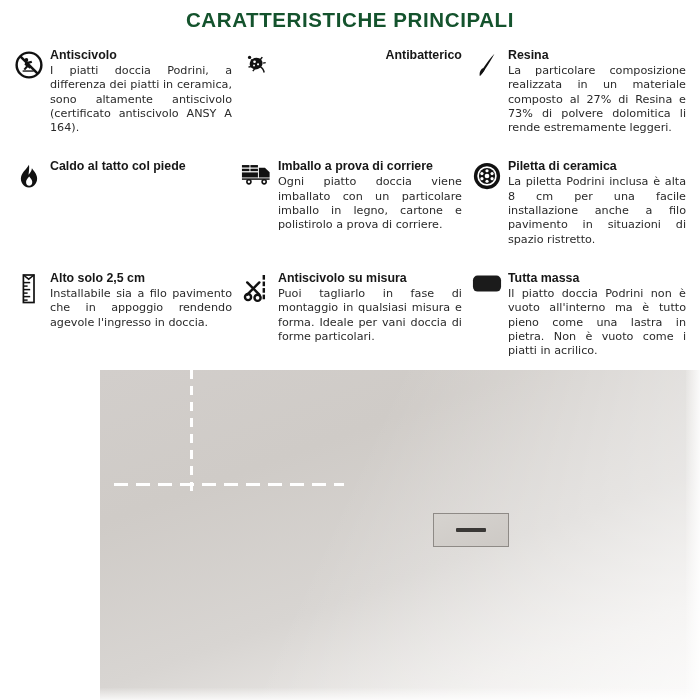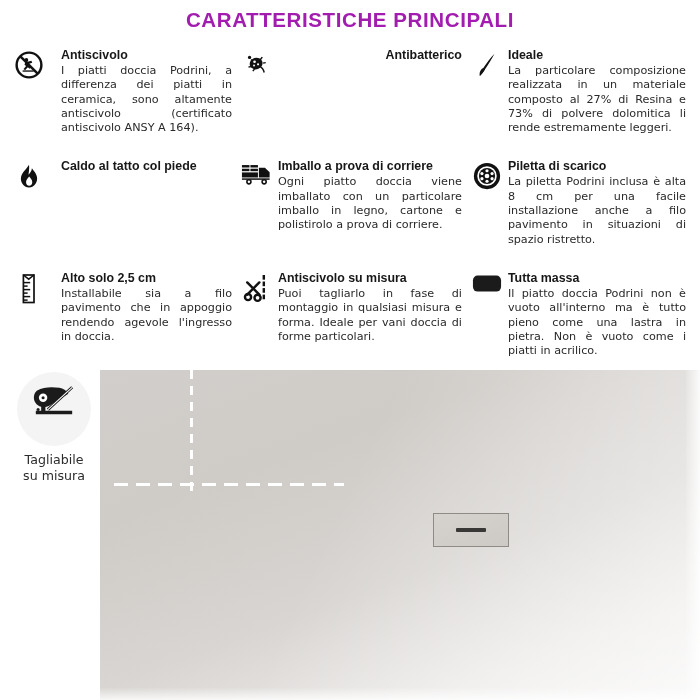--- a/index.html
+++ b/index.html
@@ -11,40 +11,40 @@
     overflow:hidden;
     position:relative;
   }
 
   
   .page-title{
     text-align:center;
     font-weight:bold;
     font-size:20.5px;
     letter-spacing:.6px;
-    color:#a21caf;
+    color:#14532d;
     padding-top:8px;
     font-family:"Liberation Sans", sans-serif;
   }
 
   
   .features{
     margin-top:16px;
     padding:0 6px 0 6px;
   }
   .frow{
     display:flex;
     width:100%;
   }
   .fcell{
     display:flex;
     align-items:flex-start;
     padding-right:6px;
   }
-  .fcell.c1{ width:238px; padding-left:6px;gap:11px; }
+  .fcell.c1{ width:238px; padding-left:6px; }
   .fcell.c2{ width:234px;justify-content:space-between; }
   .fcell.c3{ width:228px; }
 
   .ficon{
     width:34px;
     min-width:34px;
     height:34px;
     display:flex;
     align-items:flex-start;
     justify-content:center;
@@ -230,21 +230,21 @@
     </div>
 
     <div class="fcell c3">
       <div class="ficon">
         <svg width="28" height="30" viewBox="0 0 32 32">
           <path d="M24.5 3 C20 8 15.5 13.5 12 19 C9.6 22.8 8.2 26 7.8 28.6 C9.6 27 11.6 24.4 13.6 21.2 C17.4 15.4 21.4 9 24.5 3 Z" fill="#111"></path>
           <path d="M7.8 28.6 C7.2 26.2 7.6 23.4 9.2 21.4 C10.6 19.6 12.6 19.1 13.6 21.2 C12 23.9 10 26.6 7.8 28.6 Z" fill="#111"></path>
         </svg>
       </div>
       <div class="ftext">
-        <div class="fhead">Ideale</div>
+        <div class="fhead">Resina</div>
         <div class="fbody">La particolare composizione realizzata in un materiale composto al 27% di Resina e 73% di polvere dolomitica li rende estremamente leggeri.</div>
       </div>
     </div>
 
   </div>
 
   <div class="row-gap-1"></div>
 
   <div class="frow">
 
@@ -293,21 +293,21 @@
           <circle cx="16" cy="16" r="2.5" fill="#fff"></circle>
           <circle cx="16" cy="10.4" r="1.7" fill="#fff"></circle>
           <circle cx="16" cy="21.6" r="1.7" fill="#fff"></circle>
           <circle cx="10.6" cy="13.4" r="1.7" fill="#fff"></circle>
           <circle cx="21.4" cy="13.4" r="1.7" fill="#fff"></circle>
           <circle cx="10.6" cy="18.8" r="1.7" fill="#fff"></circle>
           <circle cx="21.4" cy="18.8" r="1.7" fill="#fff"></circle>
         </svg>
       </div>
       <div class="ftext">
-        <div class="fhead">Piletta di scarico</div>
+        <div class="fhead">Piletta di ceramica</div>
         <div class="fbody">La piletta Podrini inclusa è alta 8 cm per una facile installazione anche a filo pavimento in situazioni di spazio ristretto.</div>
       </div>
     </div>
 
   </div>
 
   <div class="row-gap-2"></div>
 
   <div class="frow">
 
@@ -365,40 +365,20 @@
         <div class="fhead">Tutta massa</div>
         <div class="fbody">Il piatto doccia Podrini non è vuoto all'interno ma è tutto pieno come una lastra in pietra. Non è vuoto come i piatti in acrilico.</div>
       </div>
     </div>
 
   </div>
 </div>
 
 <div class="bottom">
 
-  <div class="badge">
-    <div class="badge-circle">
-      <span>
-        <svg width="48" height="44" viewBox="0 0 50 46">
-          <g fill="#1b1b1b">
-            <path d="M7 6 C3.6 9 3 14.6 5.6 18.6 C7 20.8 9.2 22.2 11.6 22.8 L11.6 27 L6 27 L6 30.6 L44 30.6 L44 27 L16 27 L16 22.9 C17.4 22.8 18.8 22.4 20 21.8 L40 9.2 C38 6 34.6 3.6 30.6 3 C22.4 1.8 14.4 2 7 6 Z"></path>
-            <circle cx="13.6" cy="13.4" r="4.4" fill="#fff"></circle>
-            <circle cx="13.6" cy="13.4" r="1.6" fill="#1b1b1b"></circle>
-            <circle cx="8.4" cy="25.6" r="1.6" fill="#1b1b1b"></circle>
-          </g>
-          <path d="M44 2.4 L18.6 25.8" stroke="#1b1b1b" stroke-width="3" fill="none"></path>
-          <path d="M44 2.4 L18.6 25.8" stroke="#fff" stroke-width="1.1" fill="none"></path>
-        </svg>
-      </span>
-    </div>
-    <div class="badge-label">
-      <div>Tagliabile</div>
-      <div>su misura</div>
-    </div>
-  </div>
 
   <div class="product">
     <div class="prod-sheen"></div>
     <div class="dash-v"></div>
     <div class="dash-h"></div>
     <div class="drain">
       <div class="drain-slot"></div>
     </div>
     <div class="prod-edge-r"></div>
     <div class="prod-edge-b"></div>

